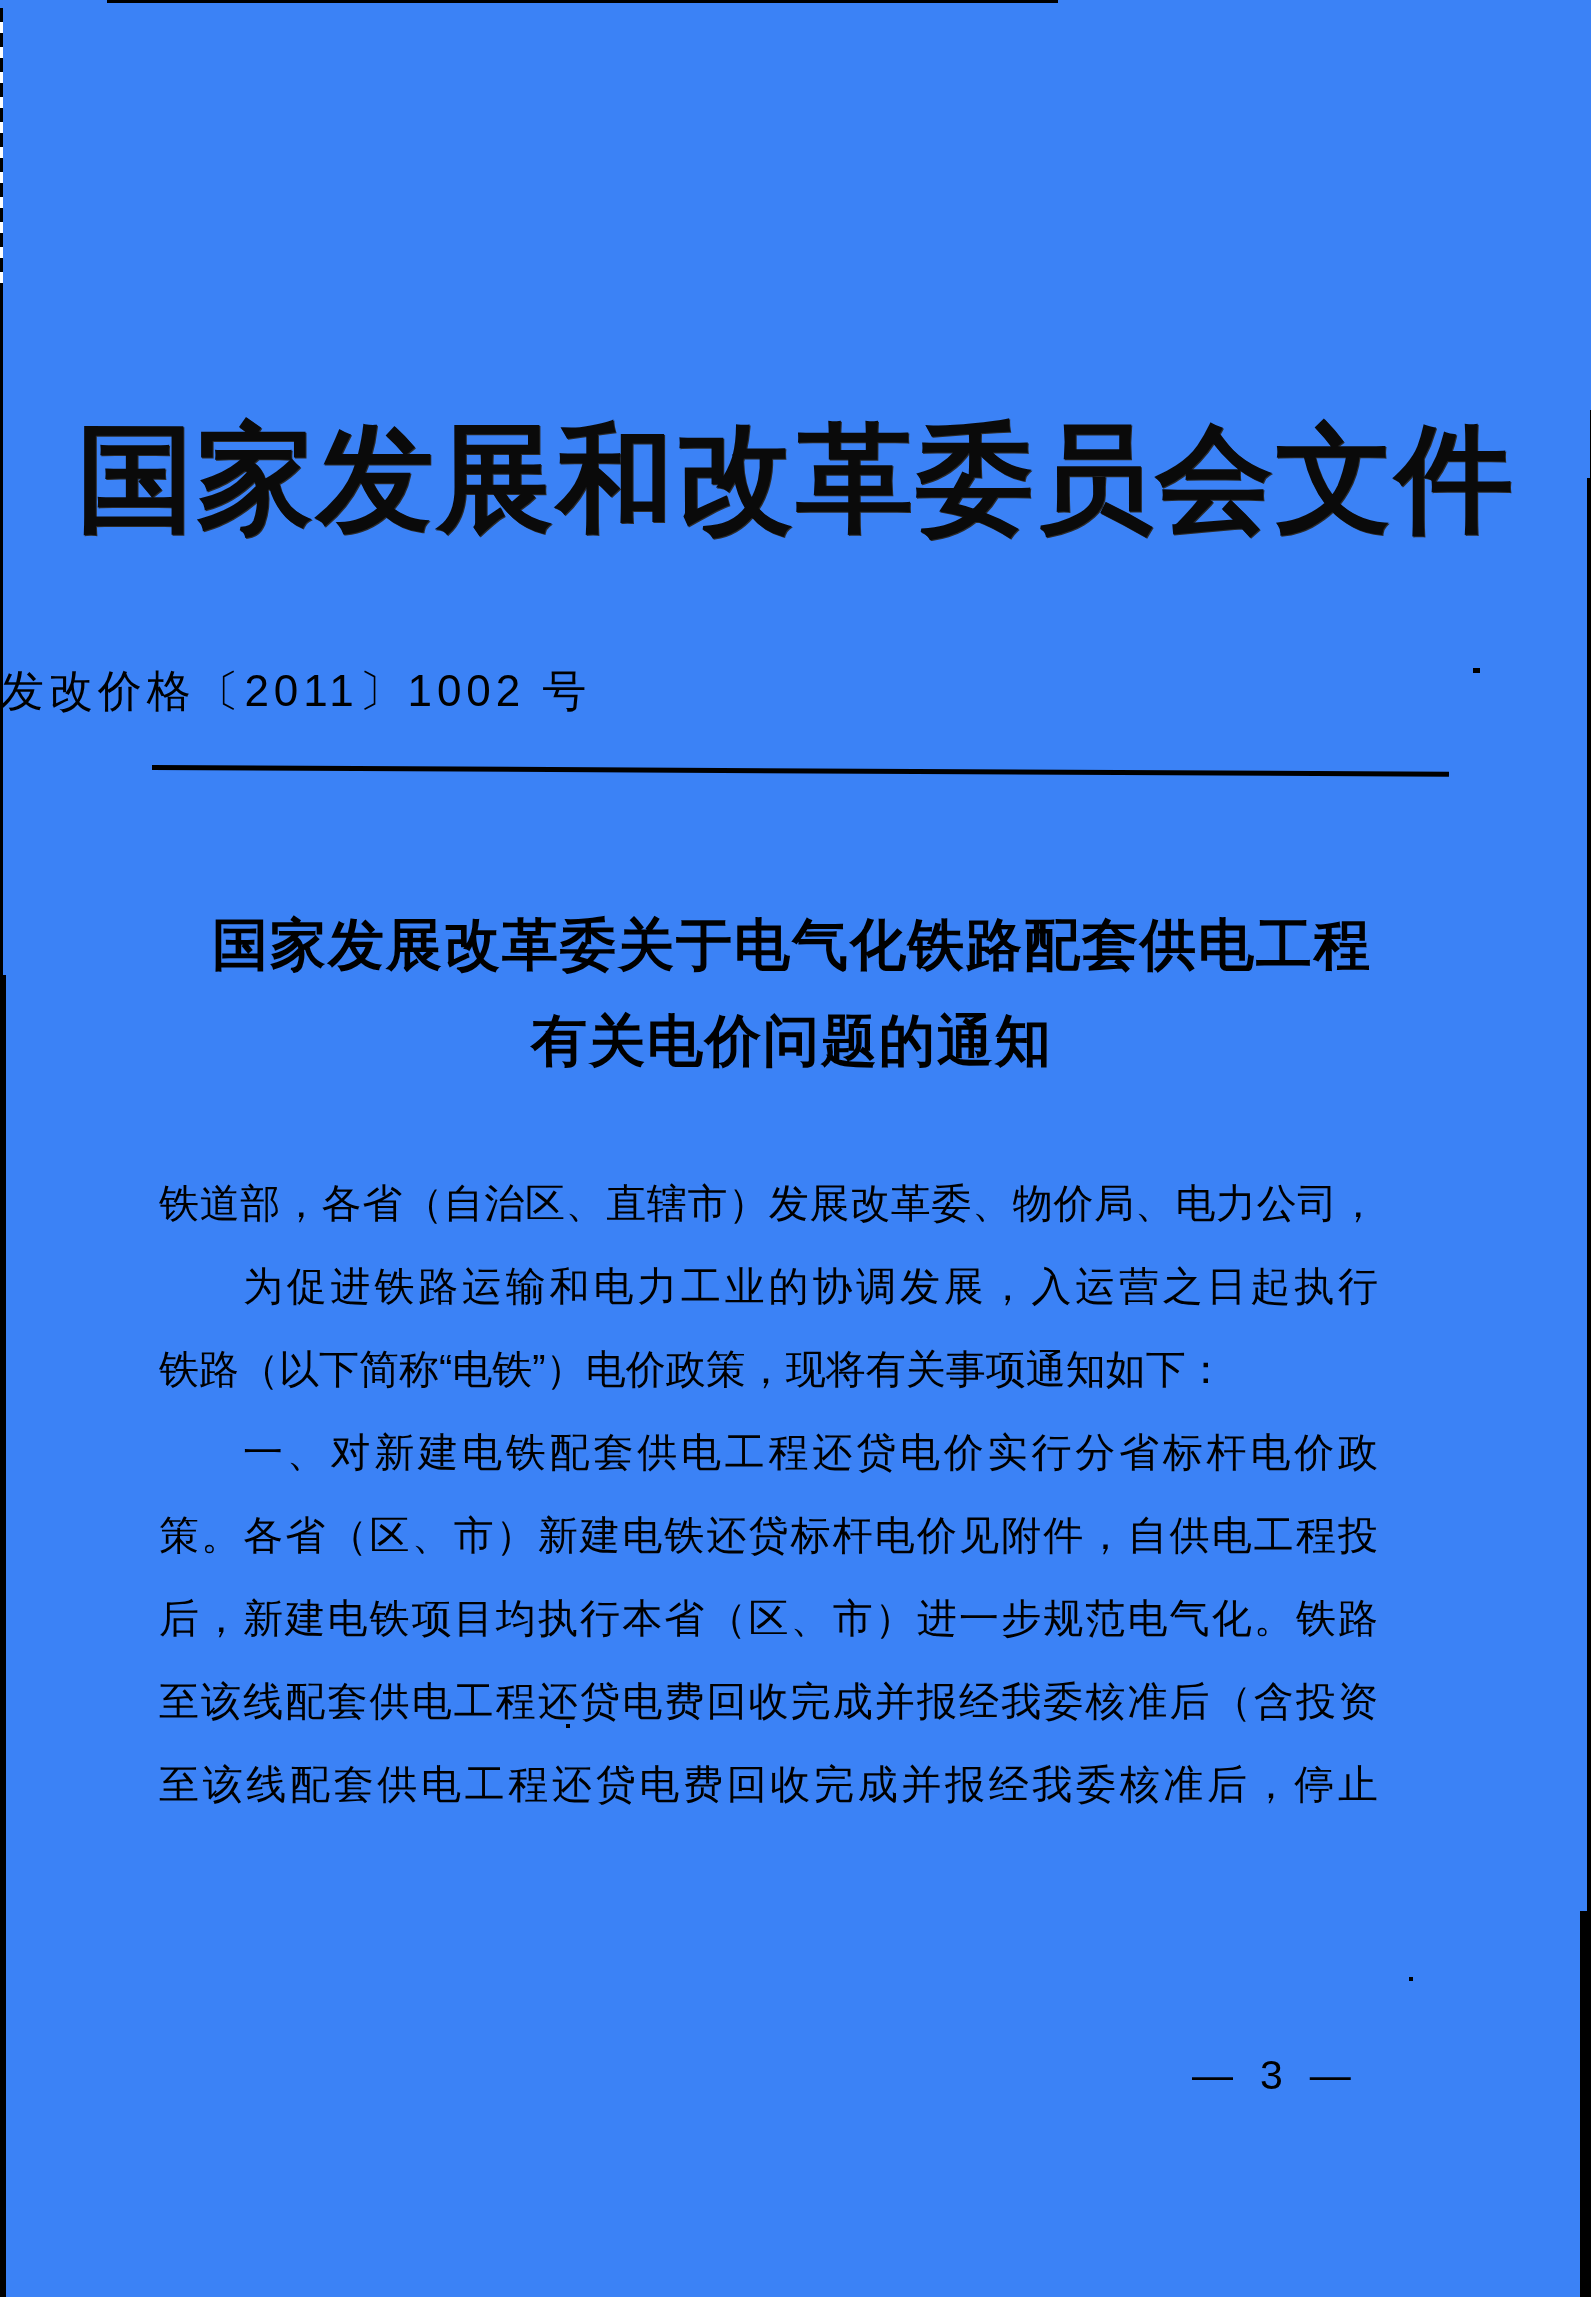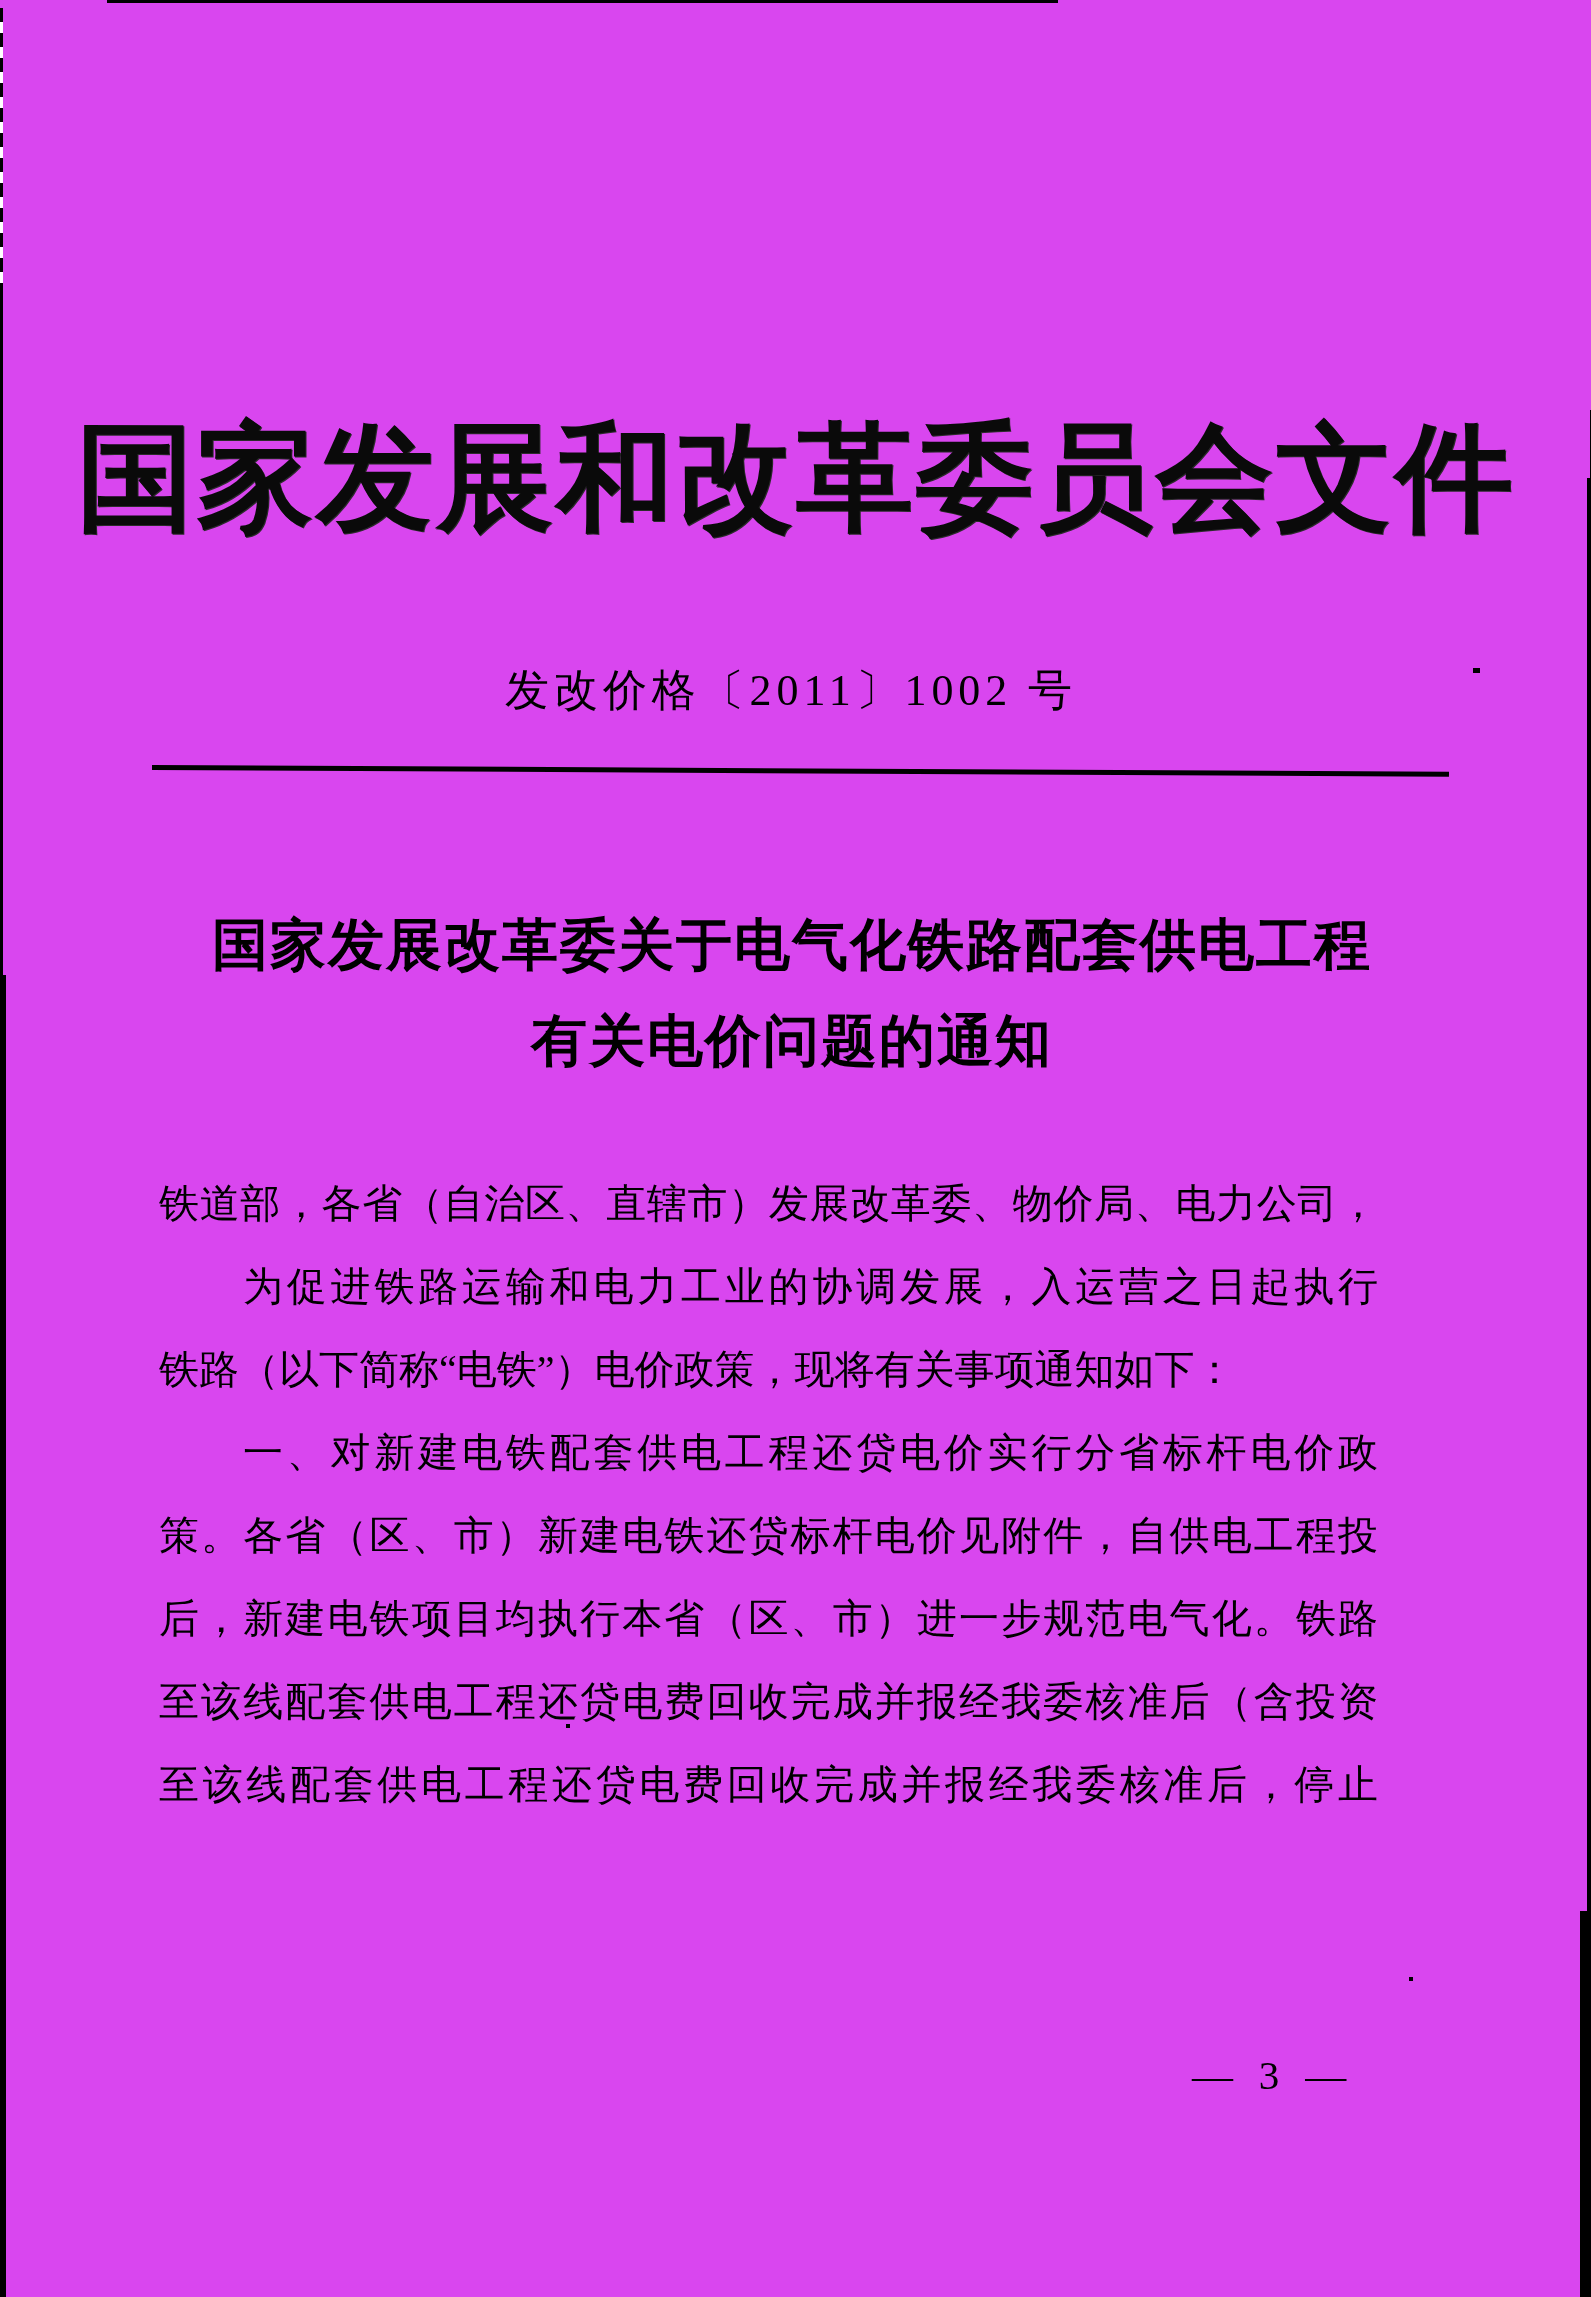--- a/index.html
+++ b/index.html
@@ -1,43 +1,42 @@
 <!DOCTYPE html>
 <html><head>
 <meta charset="utf-8">
 <style>
   html,body { margin:0; padding:0; background:#7a7a7a; }
   .page {
     position: relative;
     width: 1592px;
     height: 2298px;
-    background: #d946ef;
+    background: #3b82f6;
     overflow: hidden;
-    font-family: Liberation Serif, serif;
+    font-family: Liberation Sans, sans-serif;
     color: #000;
   }
 
   
   .header-title {
     position: absolute;
     top: 398px; left: 0; right: 0;
     text-align: center;
     font-size: 117px;
     font-weight: bold;
     letter-spacing: 2.9px;
     line-height: 161px;
     white-space: nowrap;
     color: #0a0a0a;
     text-shadow: 1px 1px 0 #2b2b2b;
   }
 
   .doc-number {
     position: absolute;
     top: 661px; left: 0; right: 10px;
-    text-align: center;
     font-size: 44px;
     letter-spacing: 4.9px;
     line-height: 59px;
     white-space: nowrap;
   }
 
   .red-rule {
     position: absolute;
     top: 765px; left: 152px;
     width: 1297px; height: 4.9px;

